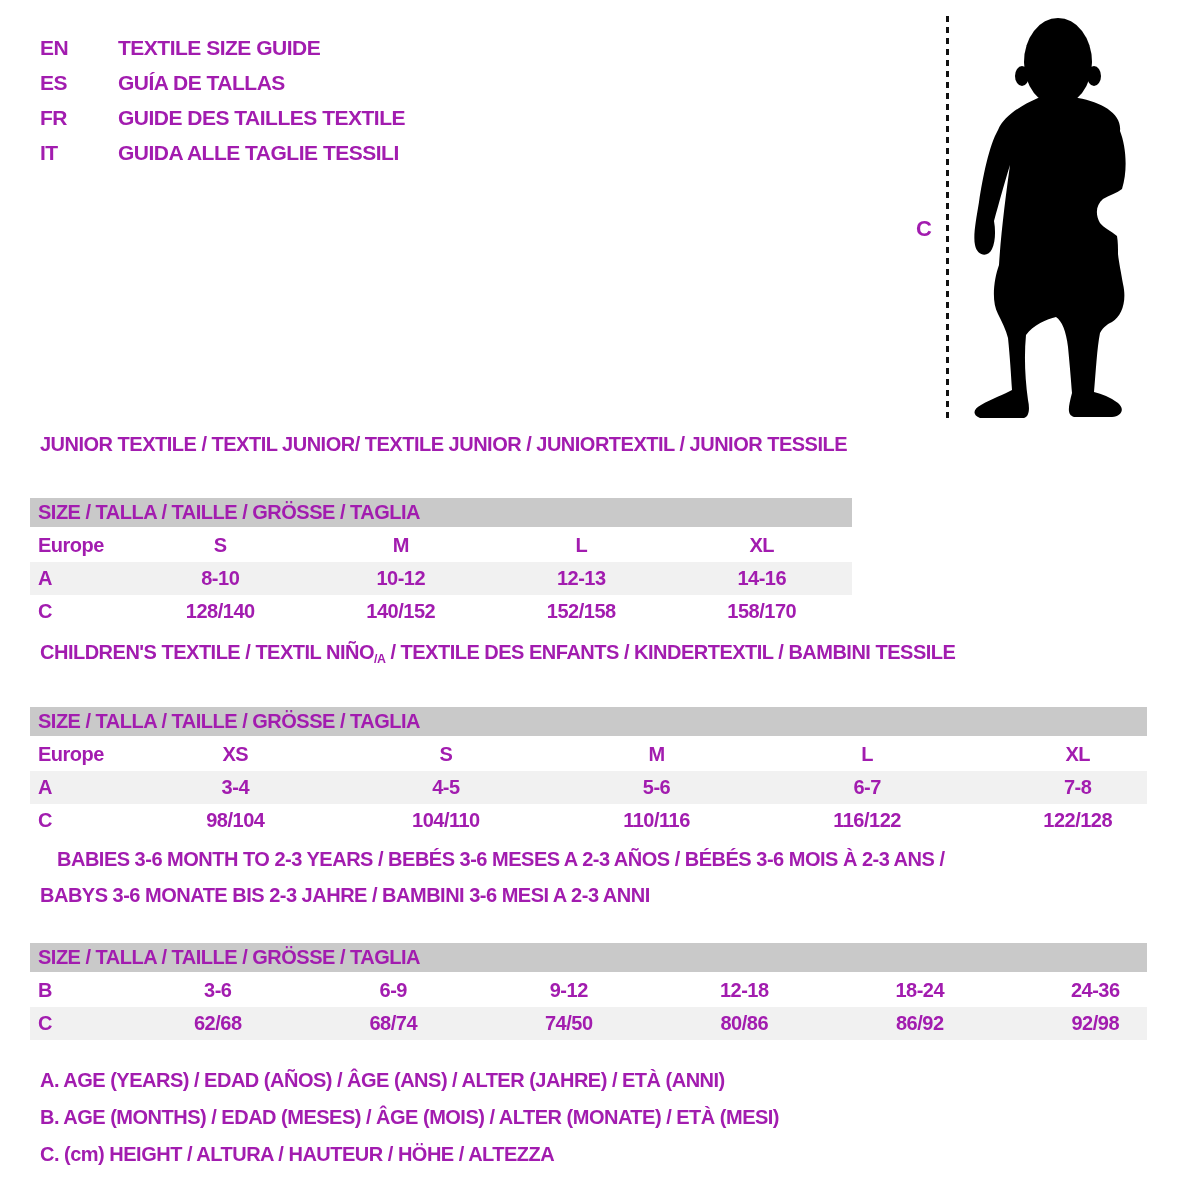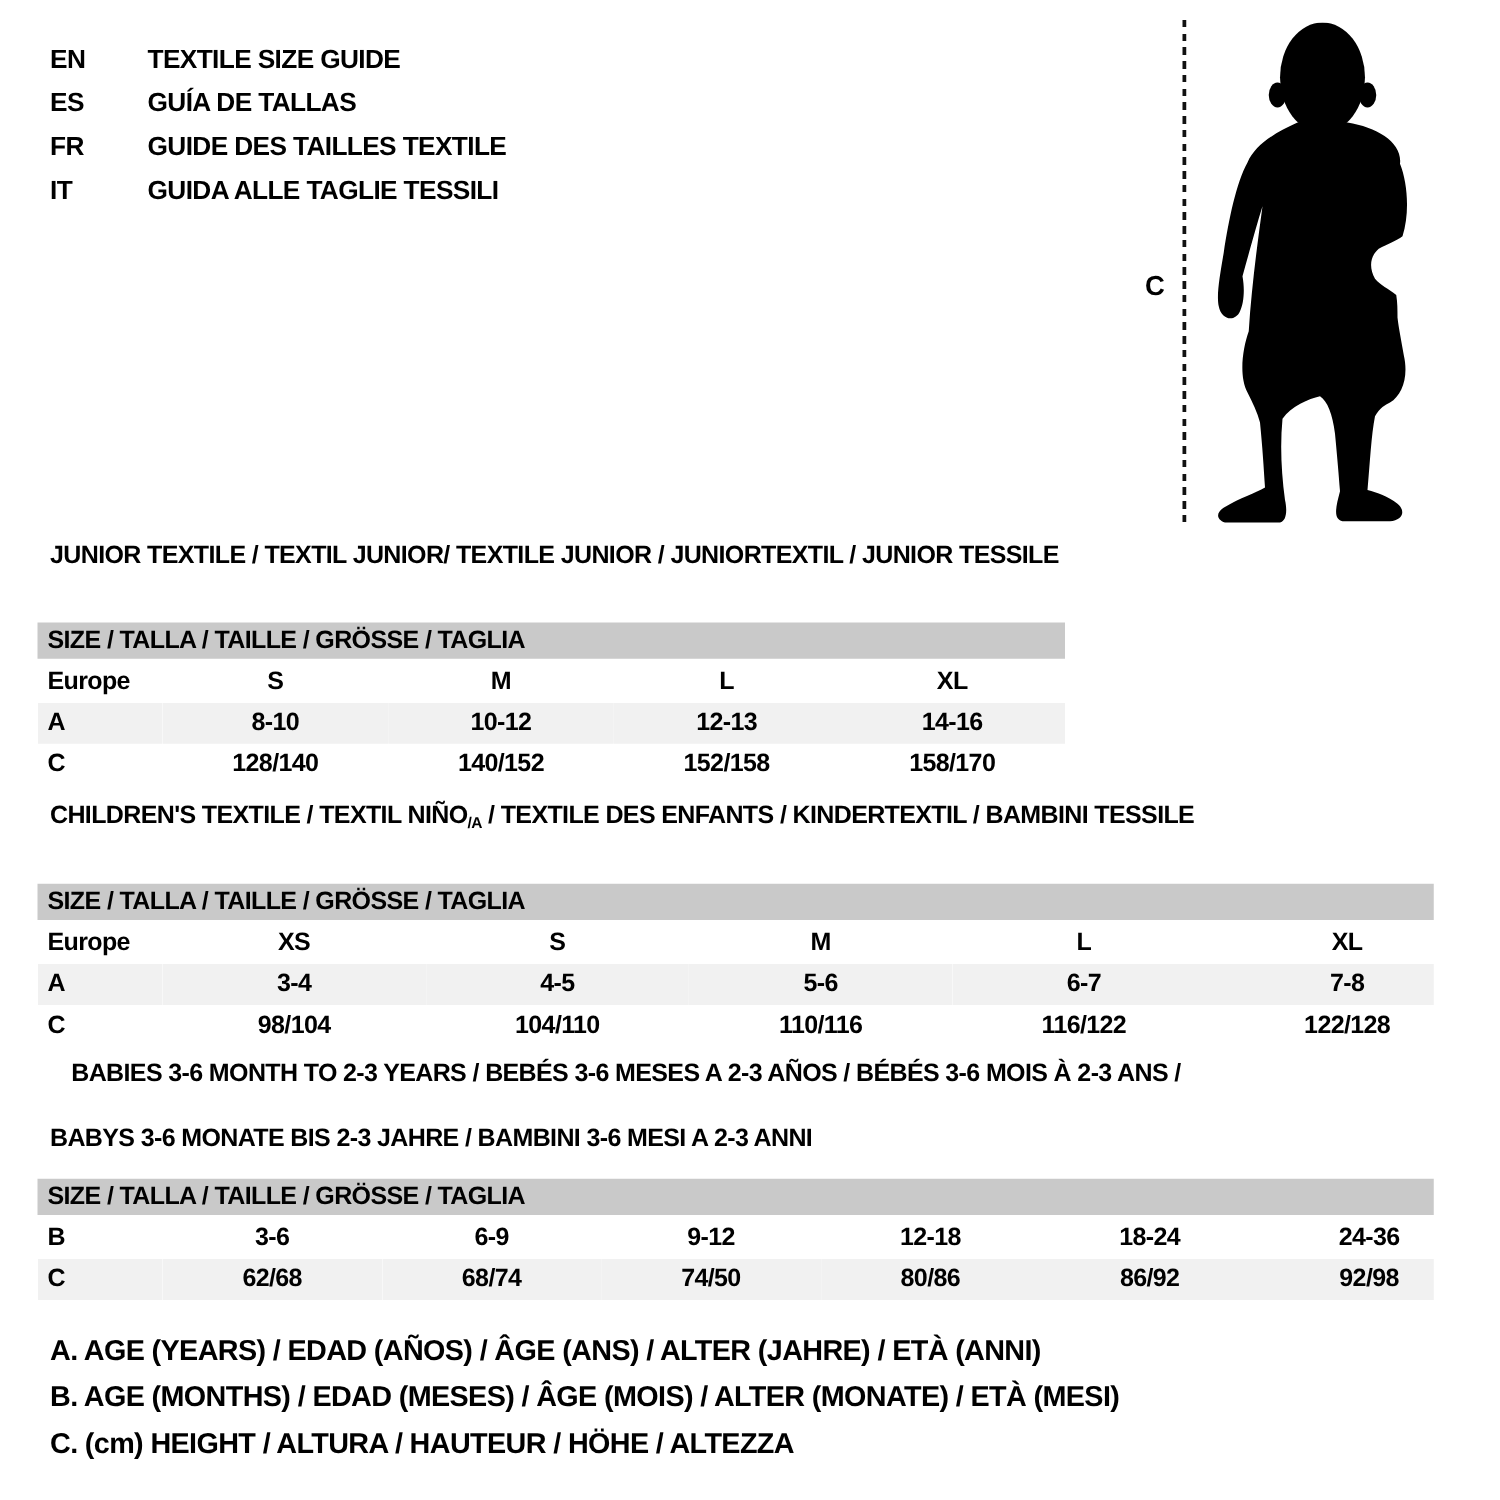--- a/index.html
+++ b/index.html
@@ -1,18 +1,18 @@
 <!DOCTYPE html>
 <html><head>
 <meta charset="utf-8">
 <style>
   html,body{margin:0;padding:0;background:#fff;}
   .canvas{
     position:relative;width:1147px;height:1200px;background:#ffffff;
-    font-family:"Liberation Sans",sans-serif;color:#000000;overflow:hidden;
+    font-family:"Liberation Sans",sans-serif;color:#a21caf;overflow:hidden;
   }
 
   
   .lang-block{position:absolute;left:40px;top:30px;}
   .lang-row{display:flex;height:35px;align-items:center;}
   .lang-code{width:78px;font-weight:bold;font-size:21px;letter-spacing:-0.5px;}
   .lang-title{font-weight:bold;font-size:21px;letter-spacing:-0.5px;}
 
   
   .measure-line{
@@ -36,21 +36,21 @@
   td{
     font-weight:bold;font-size:20px;letter-spacing:-0.5px;text-align:center;
     height:33px;padding:0;overflow:hidden;white-space:nowrap;
   }
   td.lbl{text-align:left;padding-left:8px;}
   col.lblcol{width:100px;}
   tr.alt{background:#f1f1f1;}
 
   
   .legend{position:absolute;left:40px;top:1062px;}
-  .legend-line{font-weight:bold;font-size:23px;letter-spacing:-0.5px;line-height:37px;white-space:nowrap;}
+  .legend-line{font-weight:bold;font-size:20px;letter-spacing:-0.5px;line-height:37px;white-space:nowrap;}
 </style>
 </head>
 <body>
 
 <div class="canvas">
 
   <div class="lang-block">
     <div class="lang-row">
       <span class="lang-code">EN</span>
       <span class="lang-title">TEXTILE SIZE GUIDE</span>
@@ -186,21 +186,21 @@
         <td>104/110</td>
         <td>110/116</td>
         <td>116/122</td>
         <td>122/128</td>
       </tr>
     </tbody>
       </table>
   </div>
 
   <div class="sec-title" style="left:57px;top:848px;">BABIES 3-6 MONTH TO 2-3 YEARS / BEBÉS 3-6 MESES A 2-3 AÑOS / BÉBÉS 3-6 MOIS À 2-3 ANS /</div>
-  <div class="sec-title" style="left:40px;top:884px;margin-top:16px;">BABYS 3-6 MONATE BIS 2-3 JAHRE / BAMBINI 3-6 MESI A 2-3 ANNI</div>
+  <div class="sec-title" style="left:40px;top:884px;">BABYS 3-6 MONATE BIS 2-3 JAHRE / BAMBINI 3-6 MESI A 2-3 ANNI</div>
   <div class="tblwrap" style="left:30px;top:926px;width:1153px;">
     <div class="size-bar">SIZE / TALLA / TAILLE / GRÖSSE / TAGLIA</div>
     <table>
       <colgroup>
           <col class="lblcol">
           <col>
           <col>
           <col>
           <col>
           <col>

